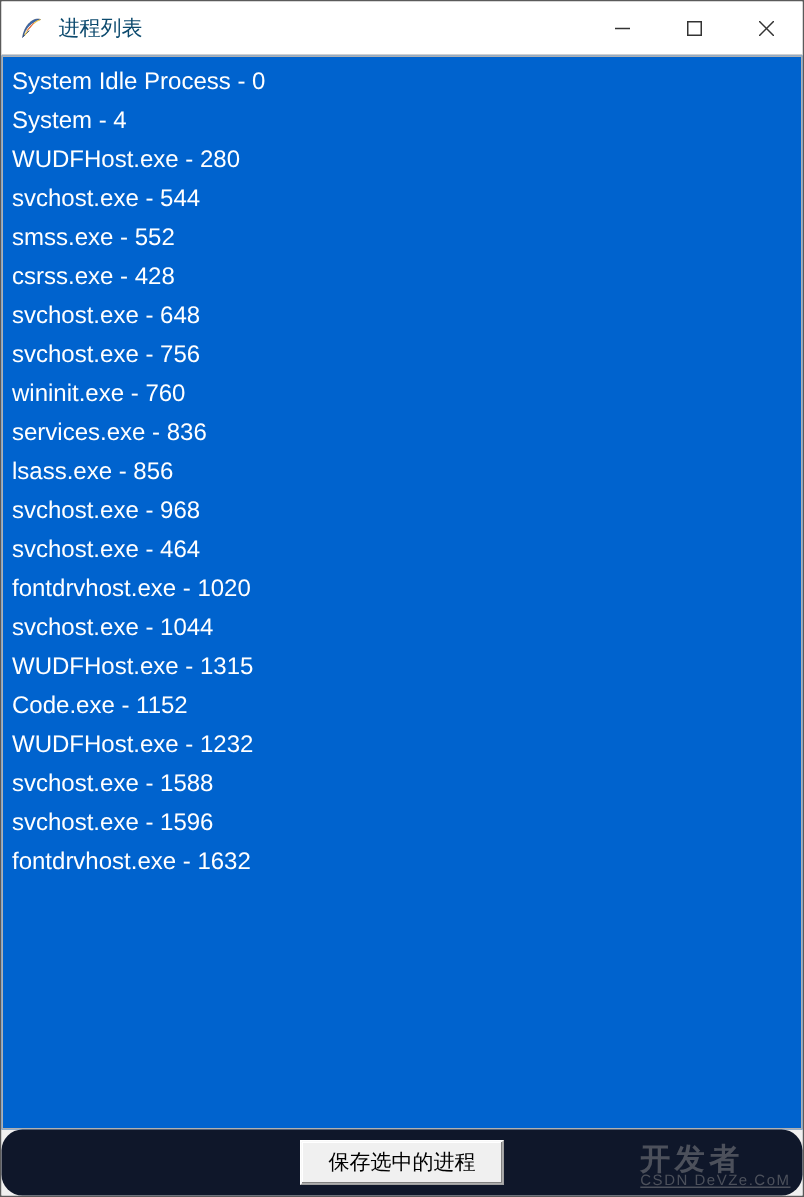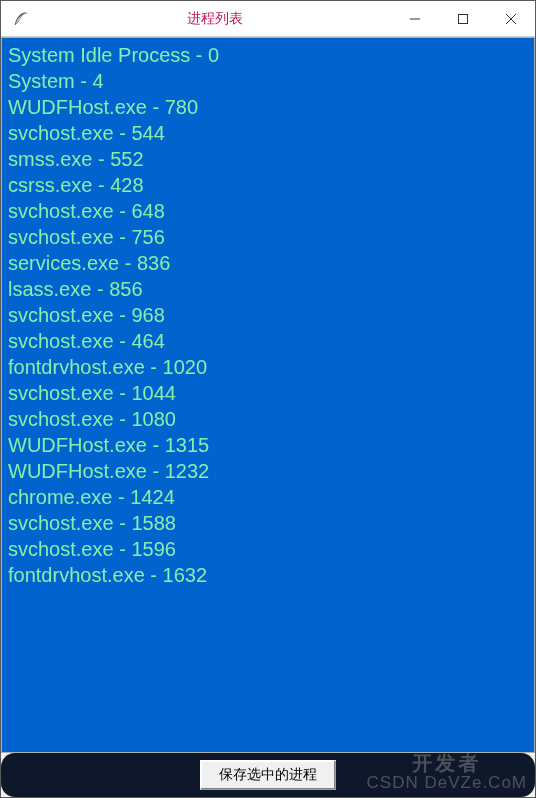--- a/index.html
+++ b/index.html
@@ -35,22 +35,21 @@
       height: 20px;
       margin-left: 10px;
       margin-right: 8px;
       display: flex;
       align-items: center;
       justify-content: center;
     }
     .titlebar-title {
       flex: 1;
       font-size: 14px;
-      color: #be185d;
-      text-align: center;
+      color: #0c4a6e;
     }
     .titlebar-buttons {
       display: flex;
       height: 100%;
     }
     .titlebar-btn {
       width: 48px;
       height: 100%;
       display: flex;
       align-items: center;
@@ -75,22 +74,22 @@
       overflow: hidden;
       min-height: 0;
     }
     .listbox {
       width: 100%;
       height: 100%;
       overflow-y: auto;
       padding: 4px 4px;
     }
     .list-item {
-      color: #86efac;
-      font-size: 20px;
+      color: #ffffff;
+      font-size: 16px;
       line-height: 26px;
       white-space: nowrap;
       padding: 0 2px;
       cursor: pointer;
       font-family: "Microsoft YaHei", Arial, sans-serif;
     }
     .bottom-bar {
       height: 44px;
       background: #0f172a;
       display: flex;
@@ -110,35 +109,36 @@
       cursor: pointer;
       font-family: "Microsoft YaHei", "SimSun", sans-serif;
       box-shadow: inset -1px -1px 0 #808080, inset 1px 1px 0 #ffffff;
     }
     .watermark {
       position: absolute;
       bottom: 4px;
       right: 8px;
       display: flex;
       flex-direction: column;
-      align-items: center;
+      align-items: flex-start;
       pointer-events: none;
     }
     .watermark-main {
       font-size: 20px;
       font-weight: bold;
       color: rgba(150,150,150,0.45);
       letter-spacing: 3px;
       font-family: "SimHei", sans-serif;
     }
     .watermark-sub {
-      font-size: 17px;
+      font-size: 10px;
       color: rgba(150,150,150,0.45);
       letter-spacing: 1px;
       margin-top: -4px;
+      text-decoration: underline;
     }
   </style>
 </head>
 <body>
 
 <div class="window">
 
   <div class="titlebar">
     <div class="titlebar-icon">
       <svg width="18" height="18" viewBox="0 0 24 24">
@@ -166,36 +166,36 @@
           </svg>
       </div>
     </div>
   </div>
 
   <div class="client-area">
     <div class="listbox-container">
       <div class="listbox" id="process-list">
           <div class="list-item">System Idle Process - 0</div>
           <div class="list-item">System - 4</div>
-          <div class="list-item">WUDFHost.exe - 780</div>
+          <div class="list-item">WUDFHost.exe - 280</div>
           <div class="list-item">svchost.exe - 544</div>
           <div class="list-item">smss.exe - 552</div>
           <div class="list-item">csrss.exe - 428</div>
           <div class="list-item">svchost.exe - 648</div>
           <div class="list-item">svchost.exe - 756</div>
+          <div class="list-item">wininit.exe - 760</div>
           <div class="list-item">services.exe - 836</div>
           <div class="list-item">lsass.exe - 856</div>
           <div class="list-item">svchost.exe - 968</div>
           <div class="list-item">svchost.exe - 464</div>
           <div class="list-item">fontdrvhost.exe - 1020</div>
           <div class="list-item">svchost.exe - 1044</div>
-          <div class="list-item">svchost.exe - 1080</div>
           <div class="list-item">WUDFHost.exe - 1315</div>
+          <div class="list-item">Code.exe - 1152</div>
           <div class="list-item">WUDFHost.exe - 1232</div>
-          <div class="list-item">chrome.exe - 1424</div>
           <div class="list-item">svchost.exe - 1588</div>
           <div class="list-item">svchost.exe - 1596</div>
           <div class="list-item">fontdrvhost.exe - 1632</div>
         </div>
     </div>
     <div class="bottom-bar">
       <button class="save-button">保存选中的进程</button>
       <div class="watermark">
         <div class="watermark-main">开发者</div>
         <div class="watermark-sub">CSDN DeVZe.CoM</div>

